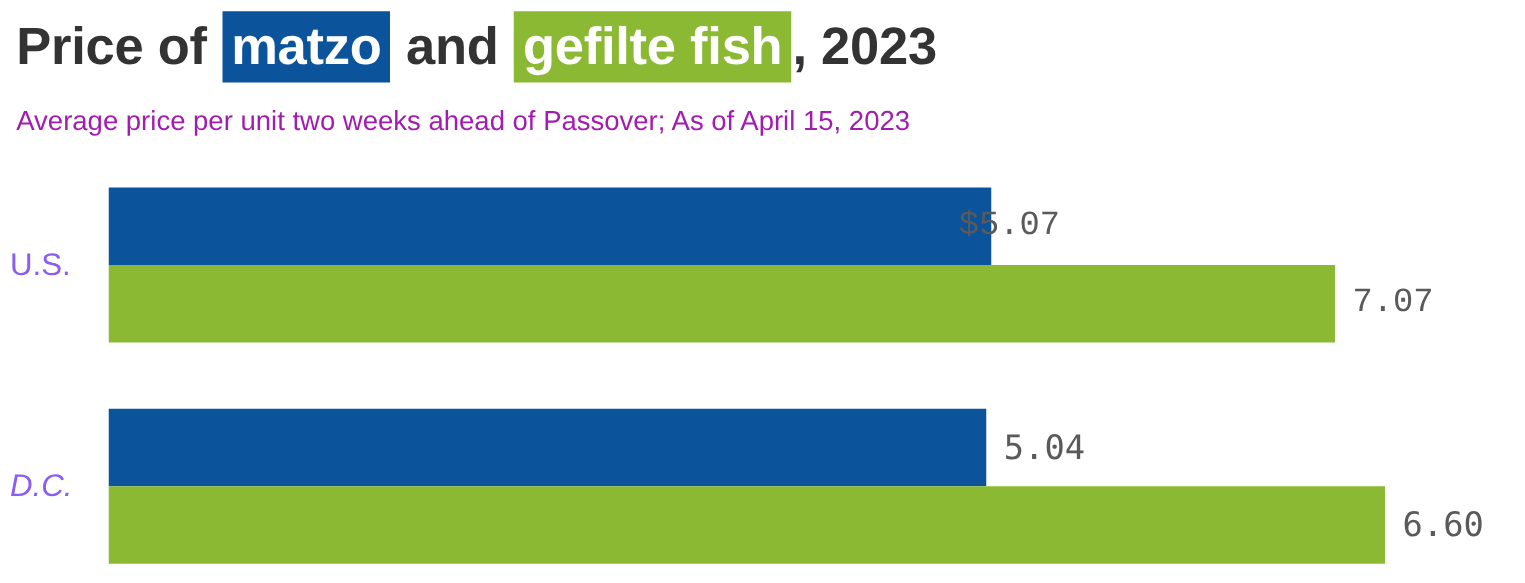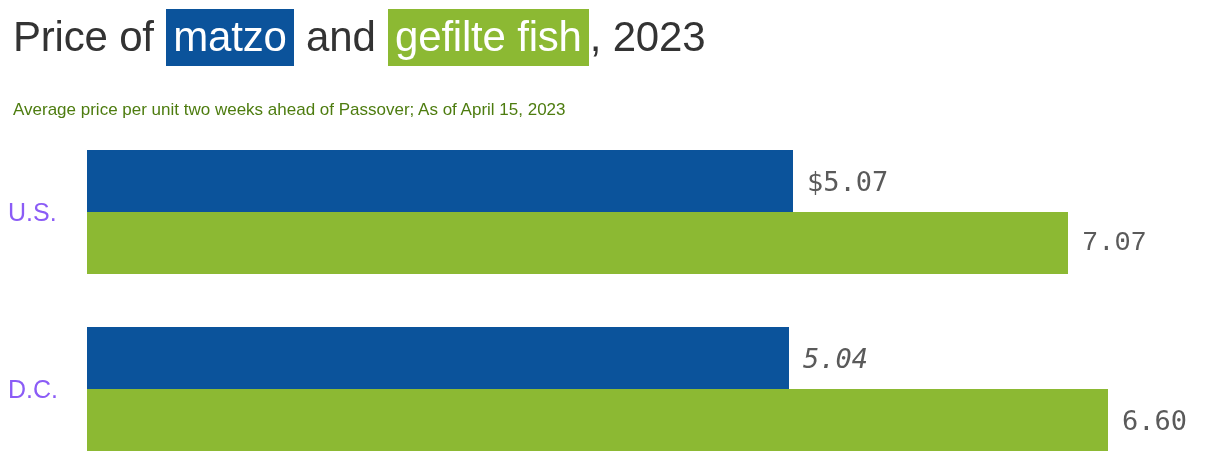--- a/index.html
+++ b/index.html
@@ -21,41 +21,41 @@
     background: #ffffff;
   }
 
   
   .title {
     position: absolute;
     left: 13px;
     top: 9px;
     font-size: 42px;
     line-height: 56px;
-    font-weight: 400;
+    font-weight: 700;
     color: #333333;
     white-space: nowrap;
     letter-spacing: -0.2px;
   }
   .title .hl {
     color: #ffffff;
     padding: 4px 7px 6px 7px;
     margin: 0 1px;
   }
   .title .hl-blue { background: #0b539b; }
   .title .hl-green { background: #8cb933; }
 
   
   .subtitle {
     position: absolute;
     left: 13px;
-    top: 99px;
-    font-size: 17px;
+    top: 86px;
+    font-size: 22px;
     line-height: 22px;
-    color: #4d7c0f;
+    color: #a21caf;
     white-space: nowrap;
   }
 
   
   .plot {
     position: absolute;
     left: 0;
     top: 140px;
     width: 1220px;
     height: 326px;
@@ -73,21 +73,21 @@
     position: absolute;
     left: 8px;
     width: 68px;
     text-align: left;
     font-size: 25px;
     line-height: 28px;
     color: #8b5cf6;
     white-space: nowrap;
   }
   .group-us .cat-label { top: 48px; }
-  .group-dc .cat-label { top: 48px; }
+  .group-dc .cat-label { top: 48px; font-style: italic; }
 
   .bar-row {
     position: absolute;
     left: 87px;
     height: 62px;
   }
   .bar-row-top { top: 0; }
   .bar-row-bottom { top: 62px; }
 
   .bar {
@@ -124,35 +124,35 @@
 
   <div class="subtitle">Average price per unit two weeks ahead of Passover; As of April 15, 2023</div>
 
   <div class="plot">
 
     <div class="group group-us">
       <div class="cat-label">U.S.</div>
 
       <div class="bar-row bar-row-top">
         <div class="bar bar-blue" style="width:706px;"></div>
-        <div class="bar-value" style="left:706px;">$5.07</div>
+        <div class="bar-value" style="left:666px;font-family:Liberation Mono, monospace;">$5.07</div>
       </div>
 
       <div class="bar-row bar-row-bottom">
         <div class="bar bar-green" style="width:981px;"></div>
         <div class="bar-value" style="left:981px;font-family:Liberation Mono, monospace;">7.07</div>
       </div>
     </div>
 
     <div class="group group-dc">
       <div class="cat-label">D.C.</div>
 
       <div class="bar-row bar-row-top">
         <div class="bar bar-blue" style="width:702px;"></div>
-        <div class="bar-value" style="left:702px;font-style:italic;">5.04</div>
+        <div class="bar-value" style="left:702px;">5.04</div>
       </div>
 
       <div class="bar-row bar-row-bottom">
         <div class="bar bar-green" style="width:1021px;"></div>
         <div class="bar-value" style="left:1021px;">6.60</div>
       </div>
     </div>
 
   </div>
 </div>

